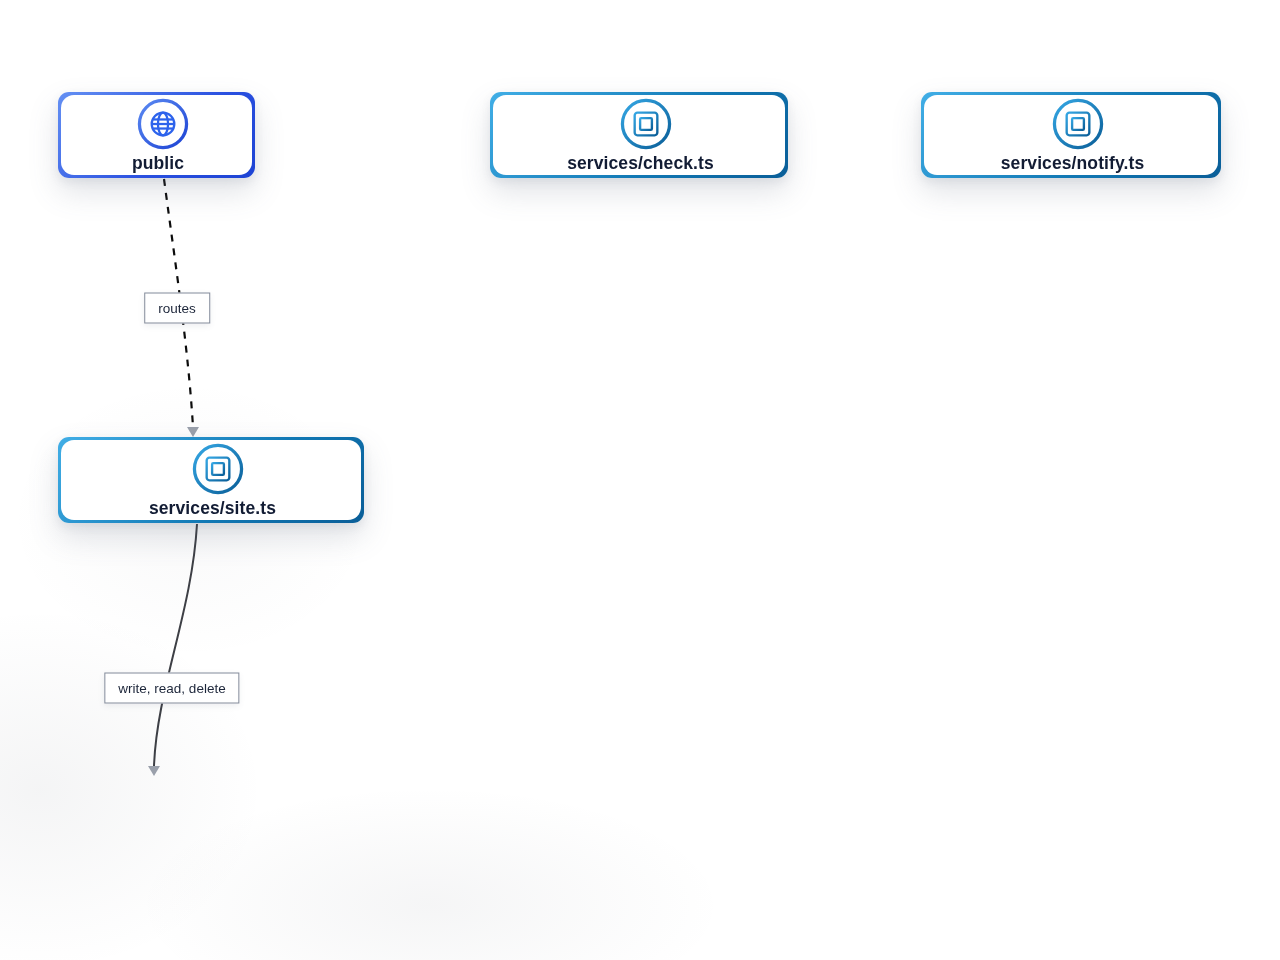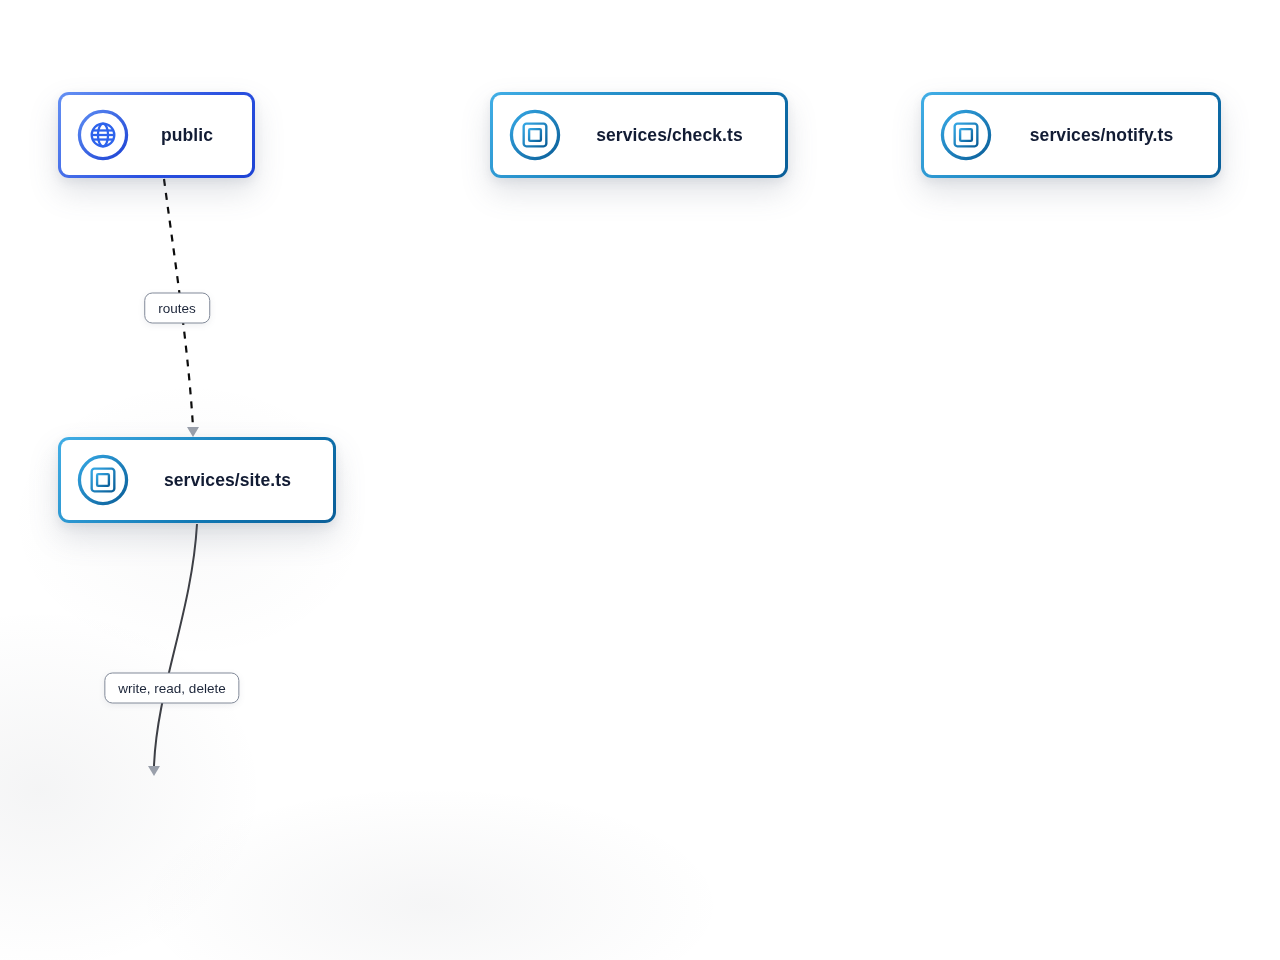--- a/index.html
+++ b/index.html
@@ -30,57 +30,58 @@
   }
   .node {
     position: absolute;
     border-radius: 11px;
     padding: 3px;
     box-shadow: 0 14px 30px rgba(90,100,120,0.18), 0 4px 10px rgba(90,100,120,0.10);
     box-sizing: border-box;
   }
   .node-inner {
     background: #ffffff;
-    border-radius: 8px;
+    border-radius: 13px;
     width: 100%;
     height: 100%;
     display: flex;
     align-items: center;
     padding-left: 13px;
     box-sizing: border-box;
+    flex-direction: column;
   }
   .node-blue  { background: linear-gradient(135deg, #6490f3 0%, #2a50e0 60%, #1d43d4 100%); }
   .node-cyan  { background: linear-gradient(135deg, #41aee6 0%, #1178b4 60%, #0a5e98 100%); }
   .node-red   { background: linear-gradient(135deg, #f4788b 0%, #dd2a55 60%, #ce1243 100%); }
   .node-label {
     flex: 1;
     text-align: center;
     font-size: 17.5px;
     font-weight: 600;
     letter-spacing: 0.1px;
     color: #121c34;
     padding-right: 10px;
   }
   .node-icon { width: 58px; height: 58px; flex: none; }
   .edge-label {
     position: absolute;
     transform: translate(-50%, -50%);
     background: #ffffff;
     border: 1.6px solid #828a99;
-    border-radius: 8px;
+    border-radius: 0;
     padding: 7px 13px;
     font-size: 13.5px;
     color: #1c2539;
     white-space: nowrap;
     box-shadow: 0 2px 6px rgba(90,100,120,0.10);
   }
   #pos-public { left: 58px;  top: 92px;  width: 197px; height: 86px; }
   #pos-check  { left: 490px; top: 92px;  width: 298px; height: 86px; }
   #pos-notify { left: 921px; top: 92px;  width: 300px; height: 86px; }
-  #pos-site   { left: 58px;  top: 437px; width: 278px; height: 86px; }
+  #pos-site   { left: 58px;  top: 437px; width: 306px; height: 86px; }
   #pos-sites  { left: 58px;  top: 782px; width: 181px; height: 86px; }
   #pos-edge-label-0 { left: 177px; top: 308px; }
   #pos-edge-label-1 { left: 172px; top: 652px; margin-top: 36px; }
 </style>
 </head>
 <body>
 
 <div class="canvas">
 
   <svg class="edges">

